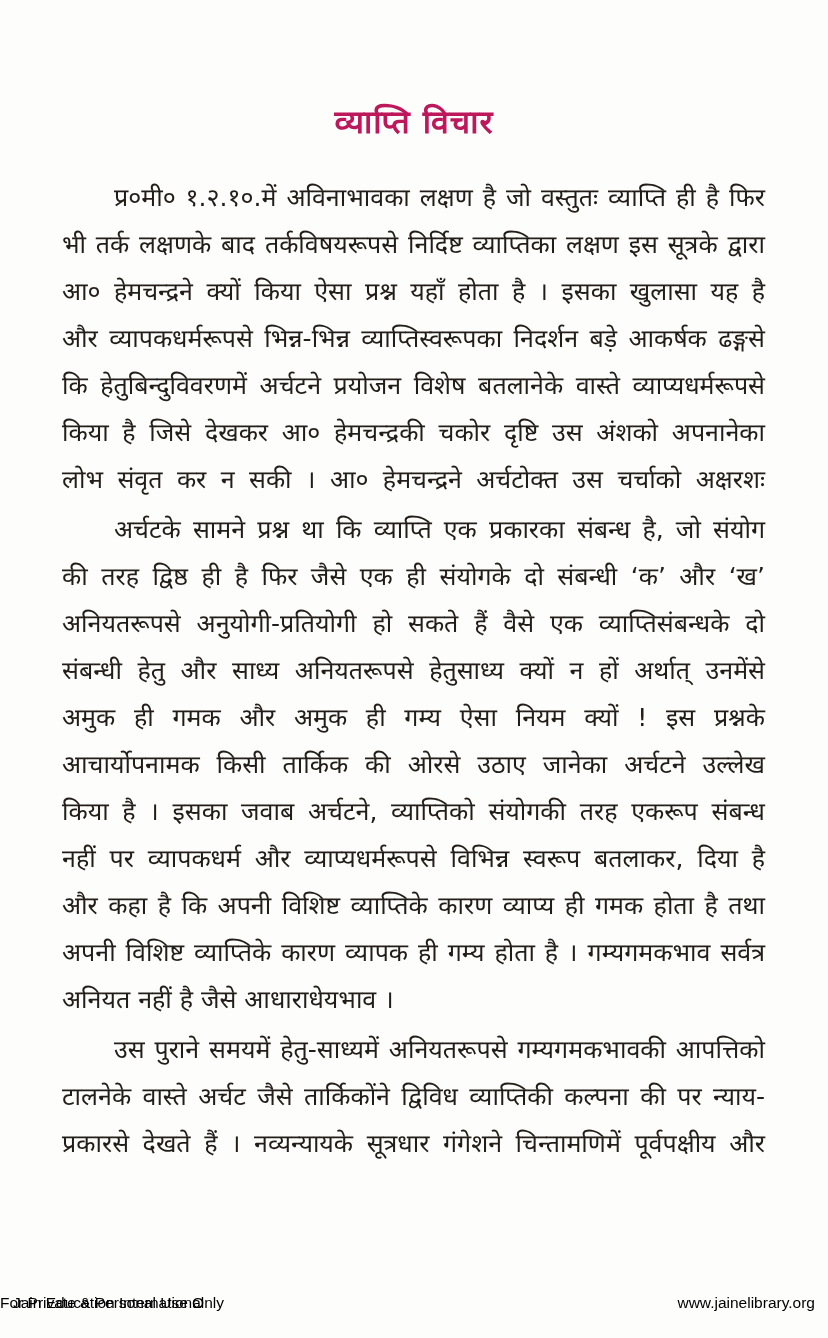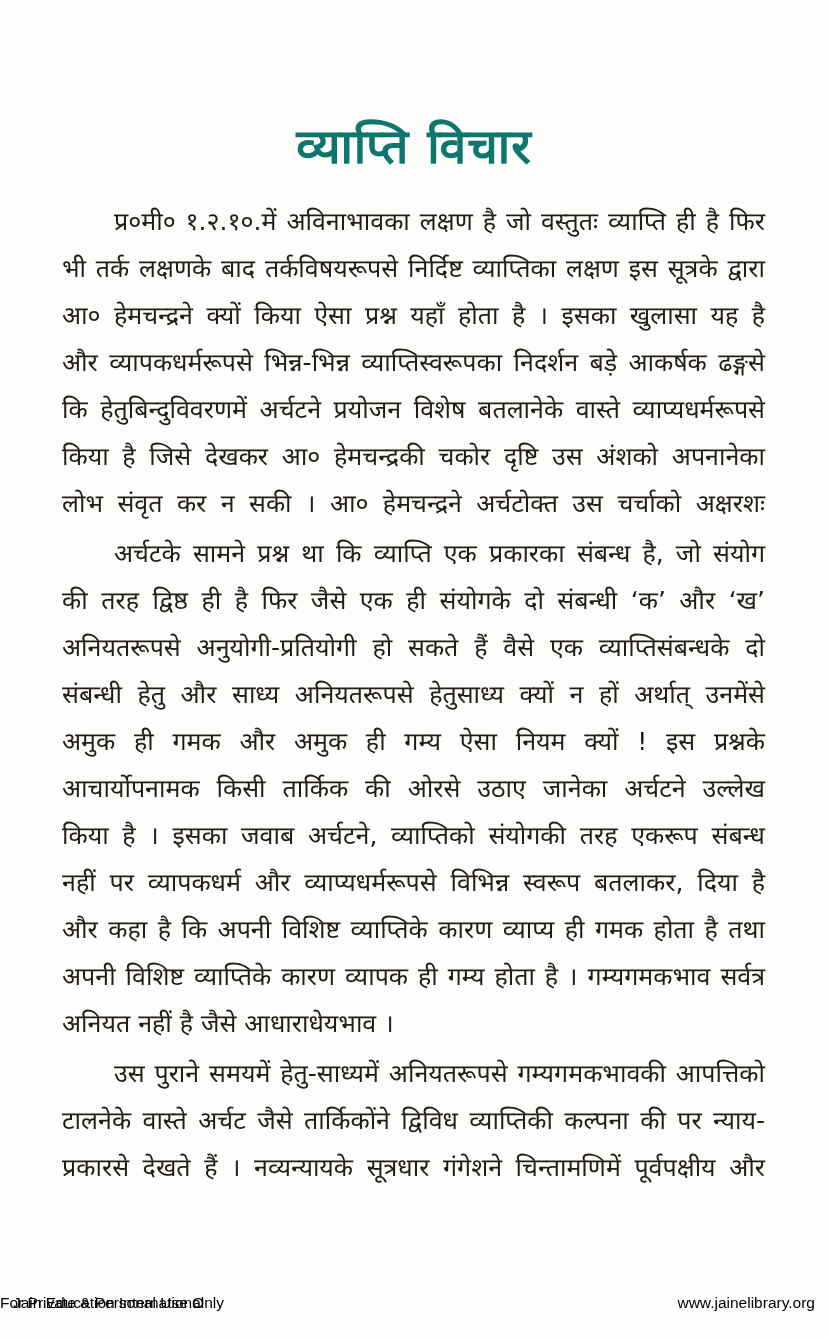--- a/index.html
+++ b/index.html
@@ -11,26 +11,26 @@
     position: relative;
     width: 828px;
     height: 1338px;
     background: #fdfdfc;
     overflow: hidden;
     font-family: "DejaVu Sans", "Liberation Serif", sans-serif;
     color: #221d18;
   }
   .page-title {
     margin: 0;
-    padding-top: 120px;
+    padding-top: 96px;
     text-align: center;
-    font-size: 48px;
+    font-size: 32px;
     line-height: 52px;
     font-weight: 700;
-    color: #0f766e;
+    color: #be185d;
     letter-spacing: 1px;
   }
   .text-block {
     margin-left: 62px;
     width: 708px;
     margin-top: 26px;
     font-size: 25px;
     line-height: 47px;
   }
   .para { margin: 0 5px 3px 0; }

